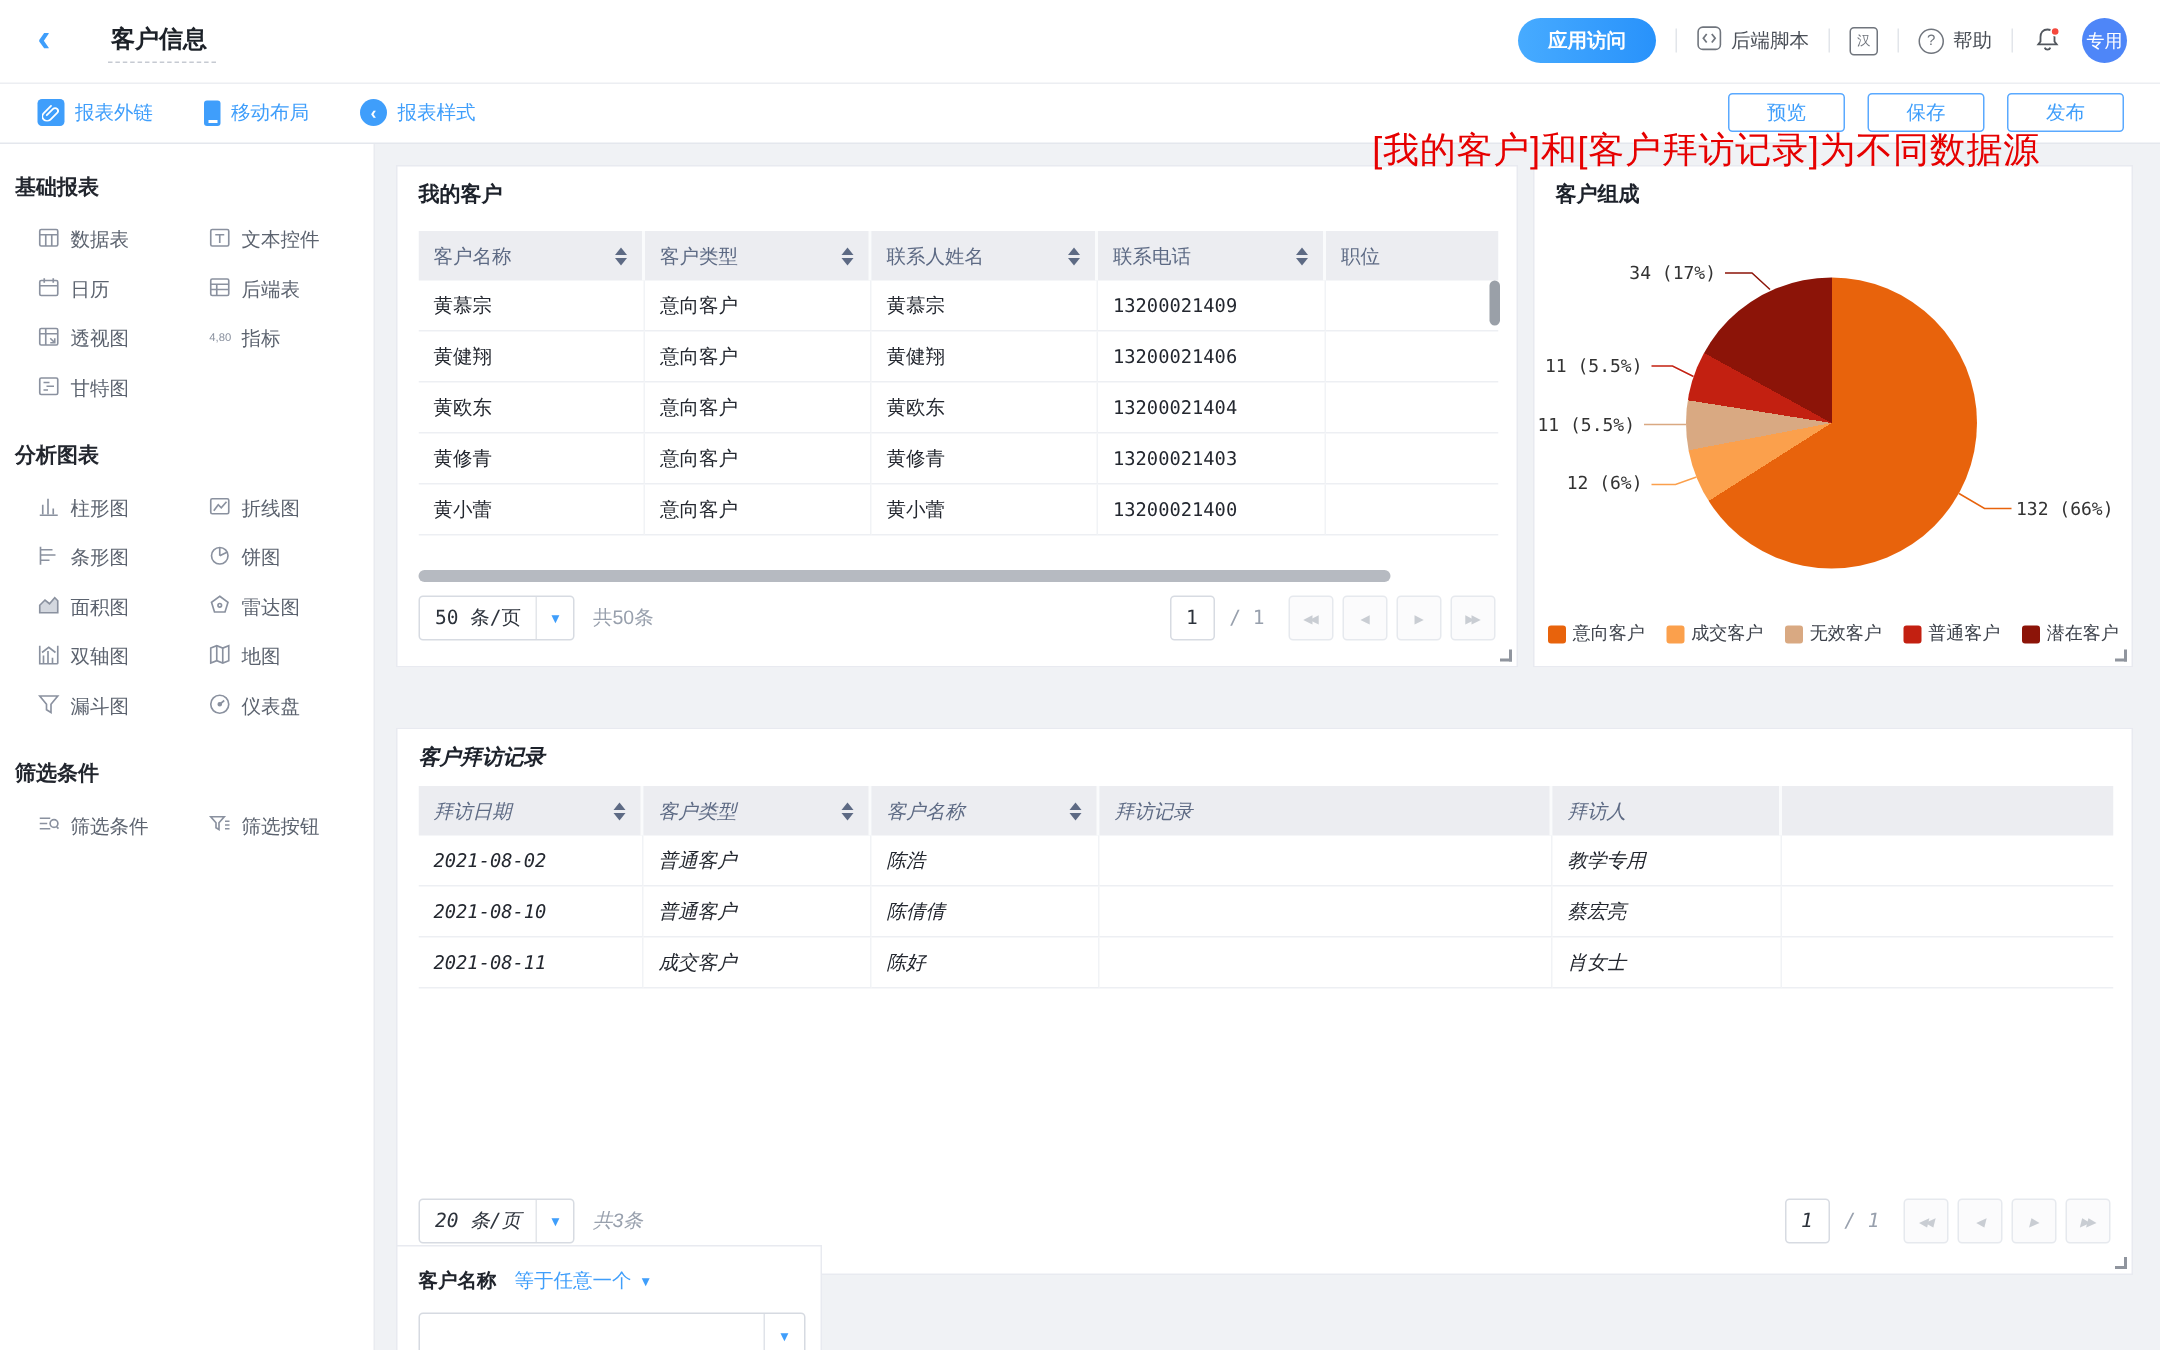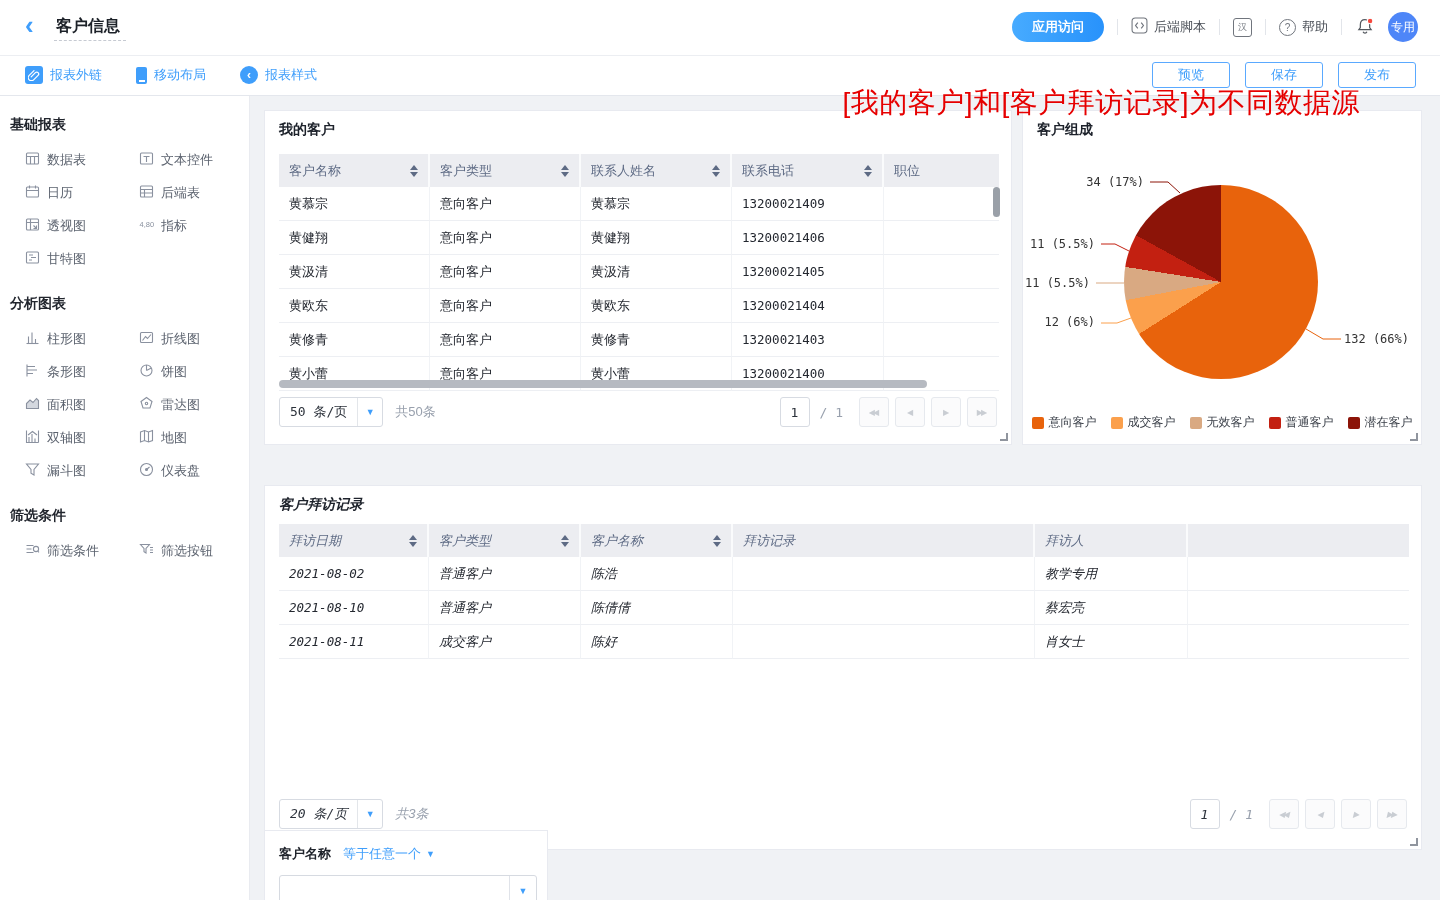--- a/index.html
+++ b/index.html
@@ -2,21 +2,21 @@
 <html><head>
 <meta charset="utf-8">
 <style>
   html,body{margin:0;padding:0;}
   .app{position:relative;width:1440px;height:900px;overflow:hidden;background:#f0f2f5;
        font-family:"Liberation Sans",sans-serif;-webkit-font-smoothing:antialiased;}
 
   
   .topbar{position:absolute;left:0;top:0;width:1440px;height:55px;background:#fff;border-bottom:1px solid #eceef2;z-index:20;}
   .back{position:absolute;left:25px;top:10px;font-size:26px;color:#3f9efb;font-weight:bold;cursor:pointer;line-height:30px;}
-  .tb-title-wrap{position:absolute;left:54px;top:16px;}
+  .tb-title-wrap{position:absolute;left:72px;top:16px;}
   .tb-title{font-size:16px;font-weight:bold;color:#1c2128;padding:0 6px 6px 2px;border-bottom:1px dashed #c6cad2;}
   .tb-right{position:absolute;right:22px;top:12px;height:30px;display:flex;align-items:center;gap:13px;}
   .pill{height:30px;padding:0 20px;border:none;border-radius:15px;background:linear-gradient(90deg,#47abff,#2892fb);
         color:#fff;font-size:13px;cursor:pointer;font-family:inherit;font-weight:bold;}
   .vdiv{width:1px;height:16px;background:#e2e5ea;}
   .tb-item{display:flex;align-items:center;gap:6px;font-size:13px;color:#4a4f57;cursor:pointer;}
   .boxicon{width:17px;height:17px;border:1px solid #70757d;border-radius:3px;display:flex;align-items:center;justify-content:center;
            font-size:9px;color:#70757d;}
   .help-circle{width:15px;height:15px;border:1px solid #70757d;border-radius:50%;display:flex;align-items:center;justify-content:center;
            font-size:10px;color:#70757d;}
@@ -39,21 +39,21 @@
   
   .sidebar{position:absolute;left:0;top:96px;width:250px;height:804px;background:#fff;border-right:1px solid #e9ebf0;
            padding-top:20px;box-sizing:border-box;z-index:5;}
   .sec{margin-bottom:26px;}
   .sec-title{font-size:14px;font-weight:bold;color:#22262e;margin:0 16px 16px 10px;}
   .sec-grid{display:grid;grid-template-columns:114px auto;row-gap:13px;margin-left:25px;}
   .sb-item{display:flex;align-items:center;gap:7px;font-size:13px;color:#5c636f;height:20px;cursor:pointer;}
   .sb-item svg{flex:0 0 auto;}
 
   
-  .annotation{position:absolute;right:80px;top:84px;font-size:28px;color:#e60000;z-index:40;letter-spacing:0.5px;white-space:nowrap;}
+  .annotation{position:absolute;right:80px;top:84px;font-size:24px;color:#e60000;z-index:40;letter-spacing:0.5px;white-space:nowrap;}
 
   
   .card{position:absolute;background:#fff;border:1px solid #e8eaf0;box-sizing:border-box;}
   .card-title{position:absolute;left:14px;top:10px;font-size:14px;font-weight:bold;color:#1d222b;}
   .rz{position:absolute;right:3px;bottom:3px;width:6px;height:6px;border-right:2px solid #90959e;border-bottom:2px solid #90959e;}
   #card-customers{left:264px;top:110px;width:748px;height:335px;}
   #card-pie{left:1022px;top:110px;width:400px;height:335px;}
   #card-visits{left:264px;top:485px;width:1158px;height:365px;font-style:italic;}
   #card-filter{left:264px;top:830px;width:284px;height:110px;}
 
@@ -396,27 +396,20 @@
               <td>意向客户</td>
               <td>黄慕宗</td>
               <td class="num">13200021409</td>
               <td></td>
             </tr>
             <tr>
               <td>黄健翔</td>
               <td>意向客户</td>
               <td>黄健翔</td>
               <td class="num">13200021406</td>
-              <td></td>
-            </tr>
-            <tr>
-              <td>黄汲清</td>
-              <td>意向客户</td>
-              <td>黄汲清</td>
-              <td class="num">13200021405</td>
               <td></td>
             </tr>
             <tr>
               <td>黄欧东</td>
               <td>意向客户</td>
               <td>黄欧东</td>
               <td class="num">13200021404</td>
               <td></td>
             </tr>
             <tr>

